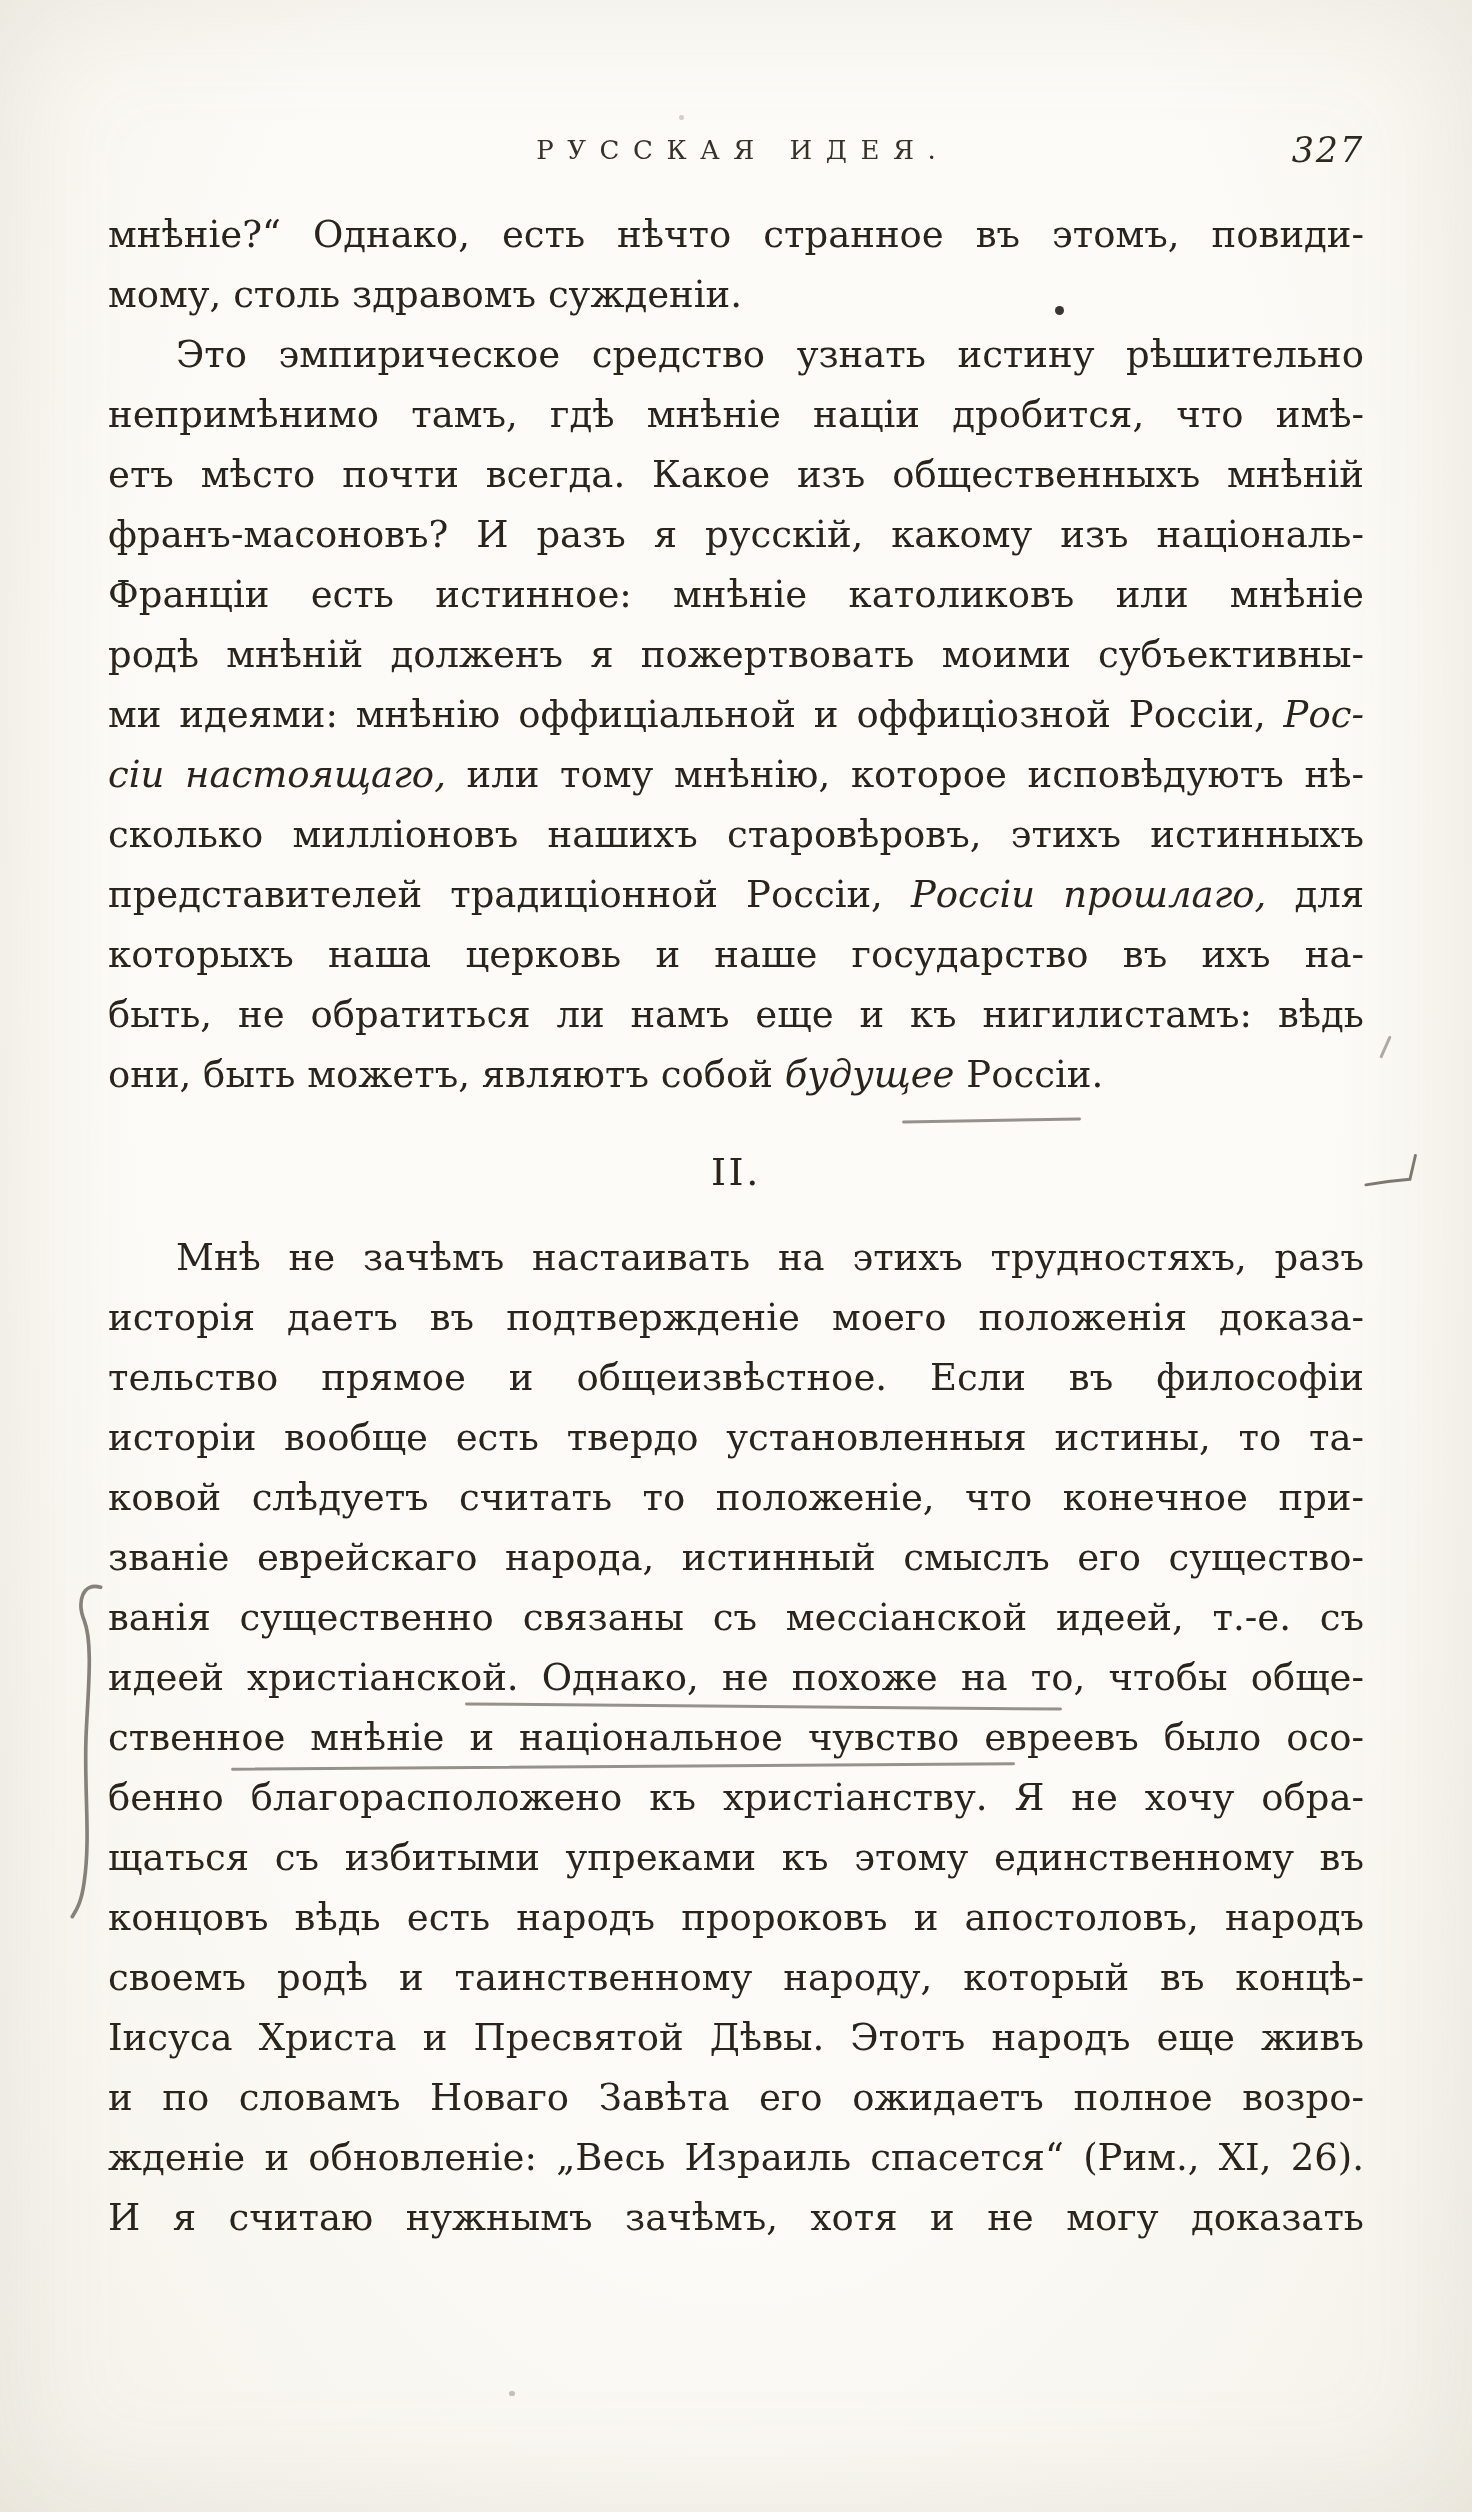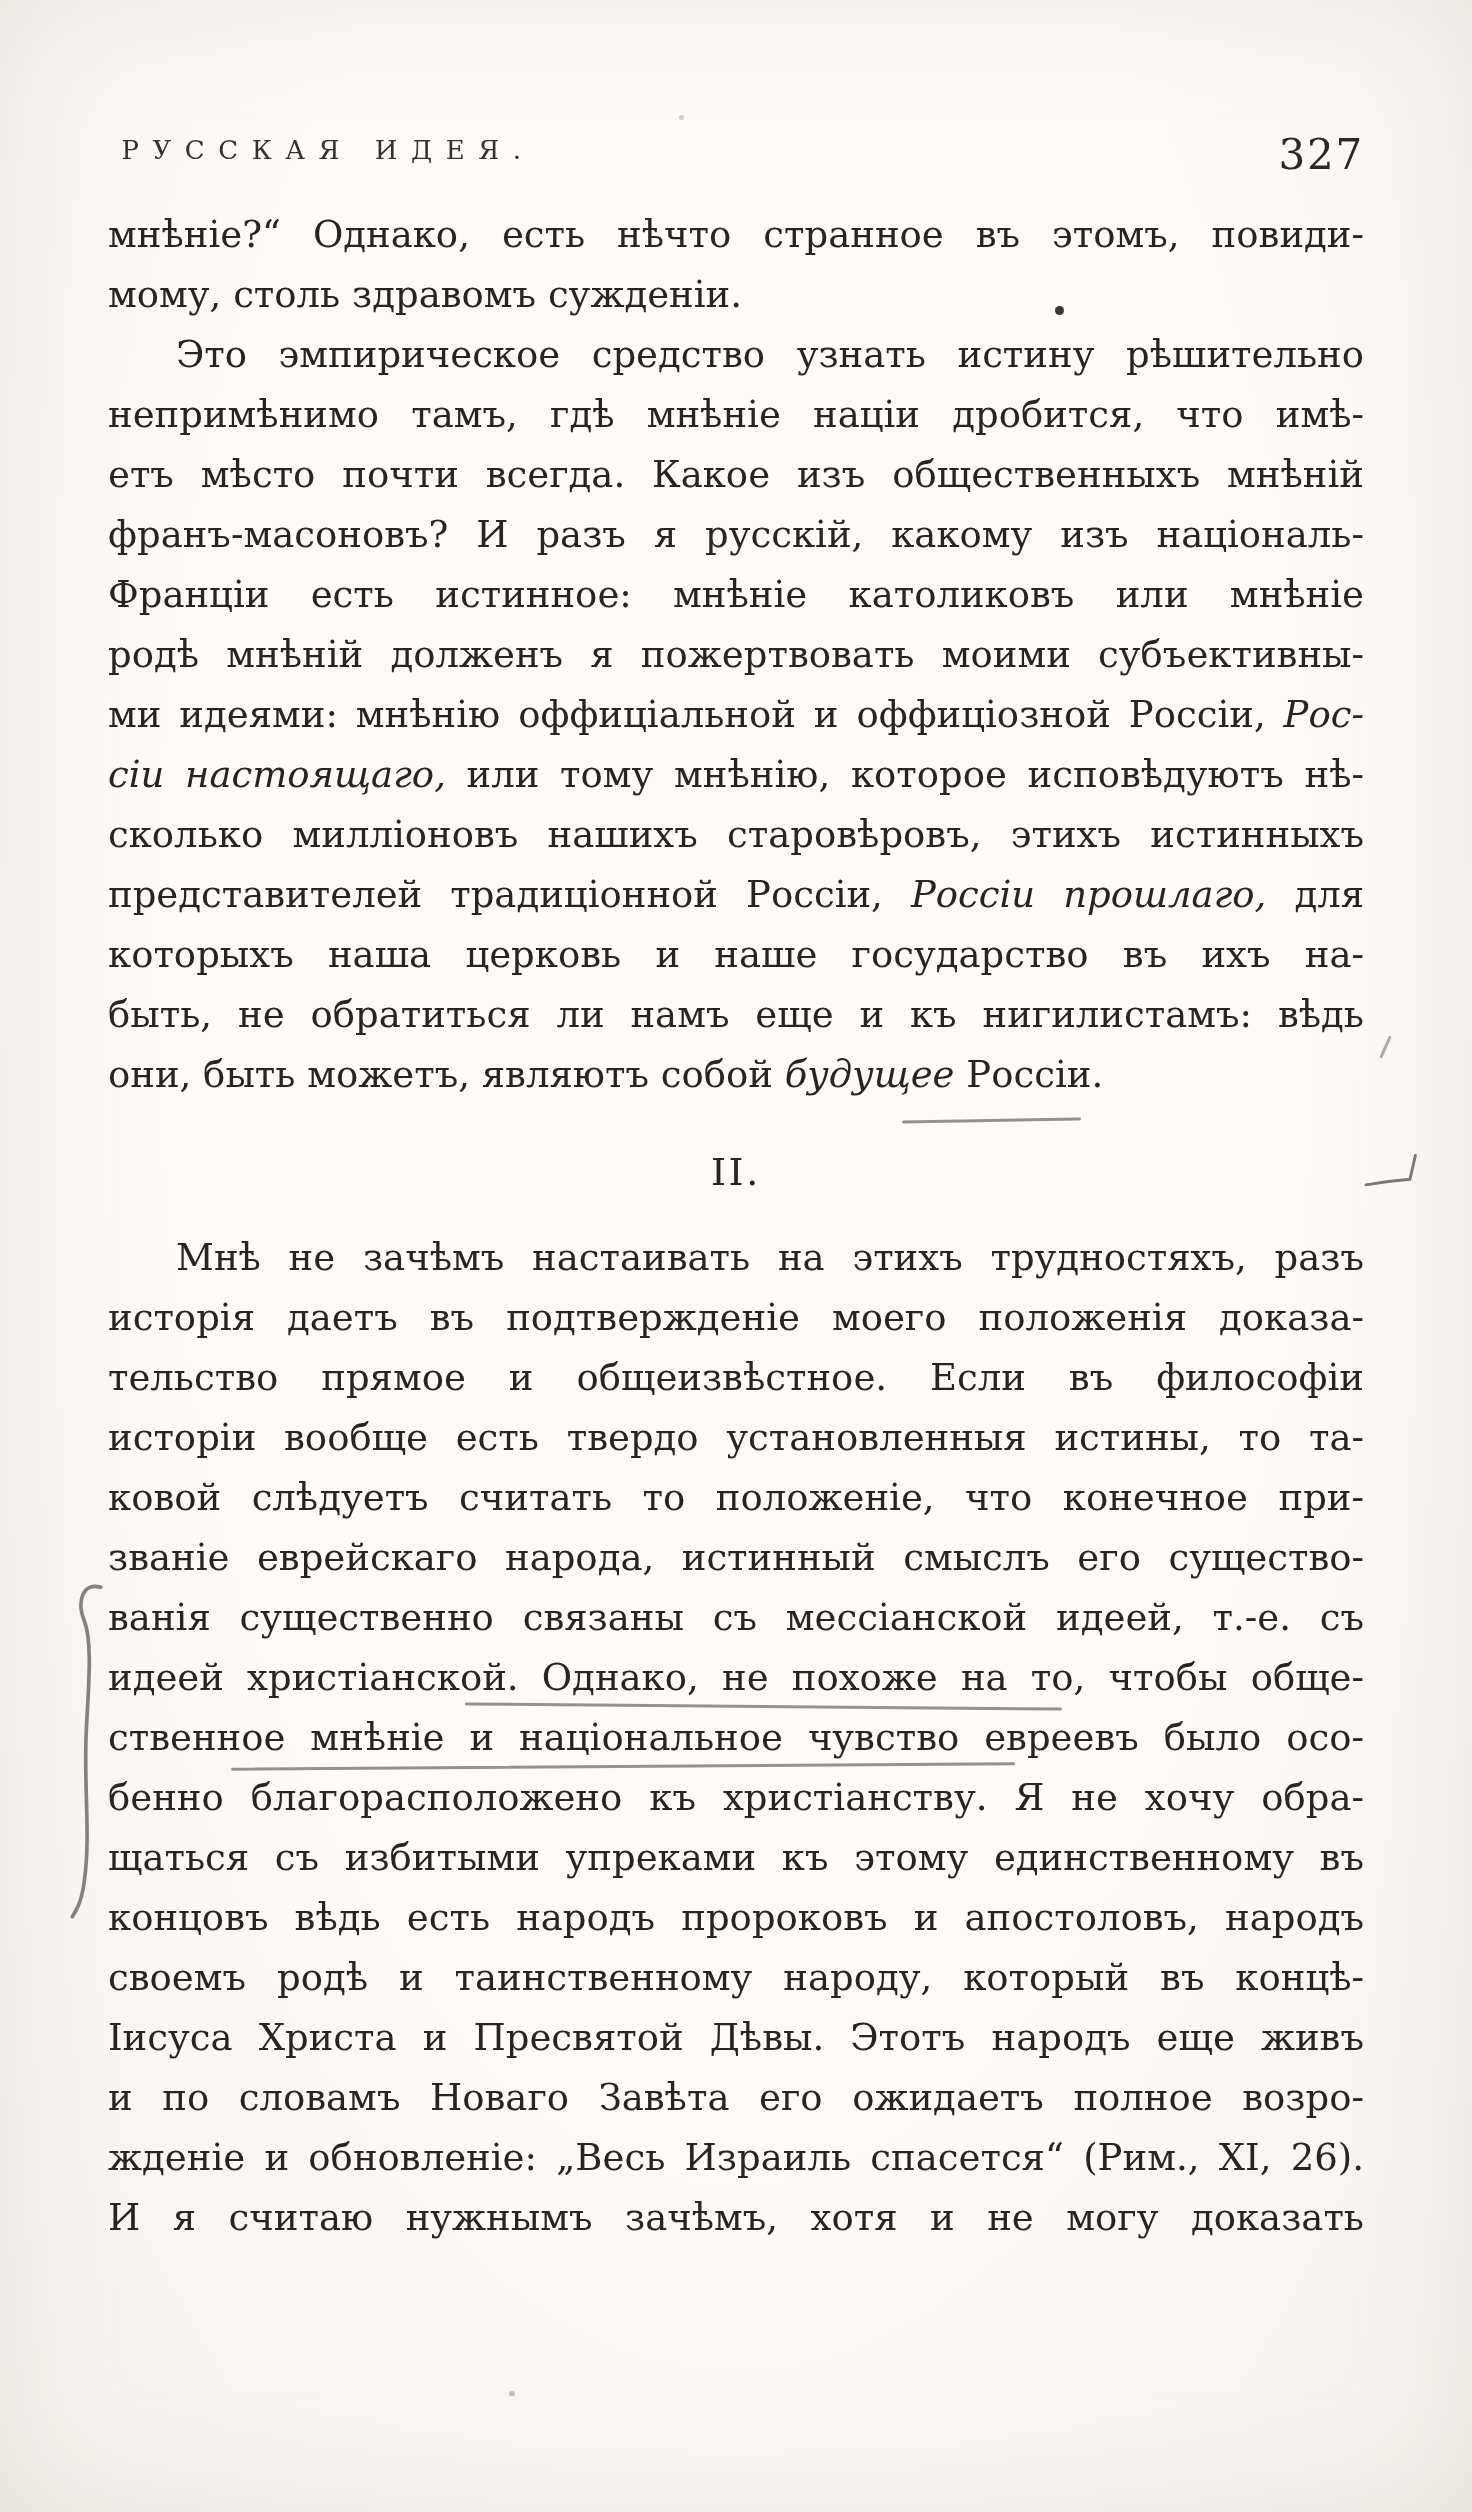--- a/index.html
+++ b/index.html
@@ -22,33 +22,34 @@
   
   .running-header {
     position: absolute;
     top: 135px;
     left: 108px;
     width: 1256px;
     height: 44px;
   }
   .running-title {
     display: block;
-    text-align: left;
+    text-align: center;
     font-size: 26px;
     letter-spacing: 0.52em;
     padding-left: 0.52em; 
     color: #38312a;
   }
   .page-number {
     position: absolute;
     right: 0;
     top: -5.5px;
-    font-size: 42px;
+    font-size: 35px;
     letter-spacing: 1.8px;
     color: #2e2820;
+    font-style: italic;
   }
 
   
   .text-block {
     position: absolute;
     top: 205px;
     left: 108px;
     width: 1256px;
     font-size: 37px;
     line-height: 60px;

